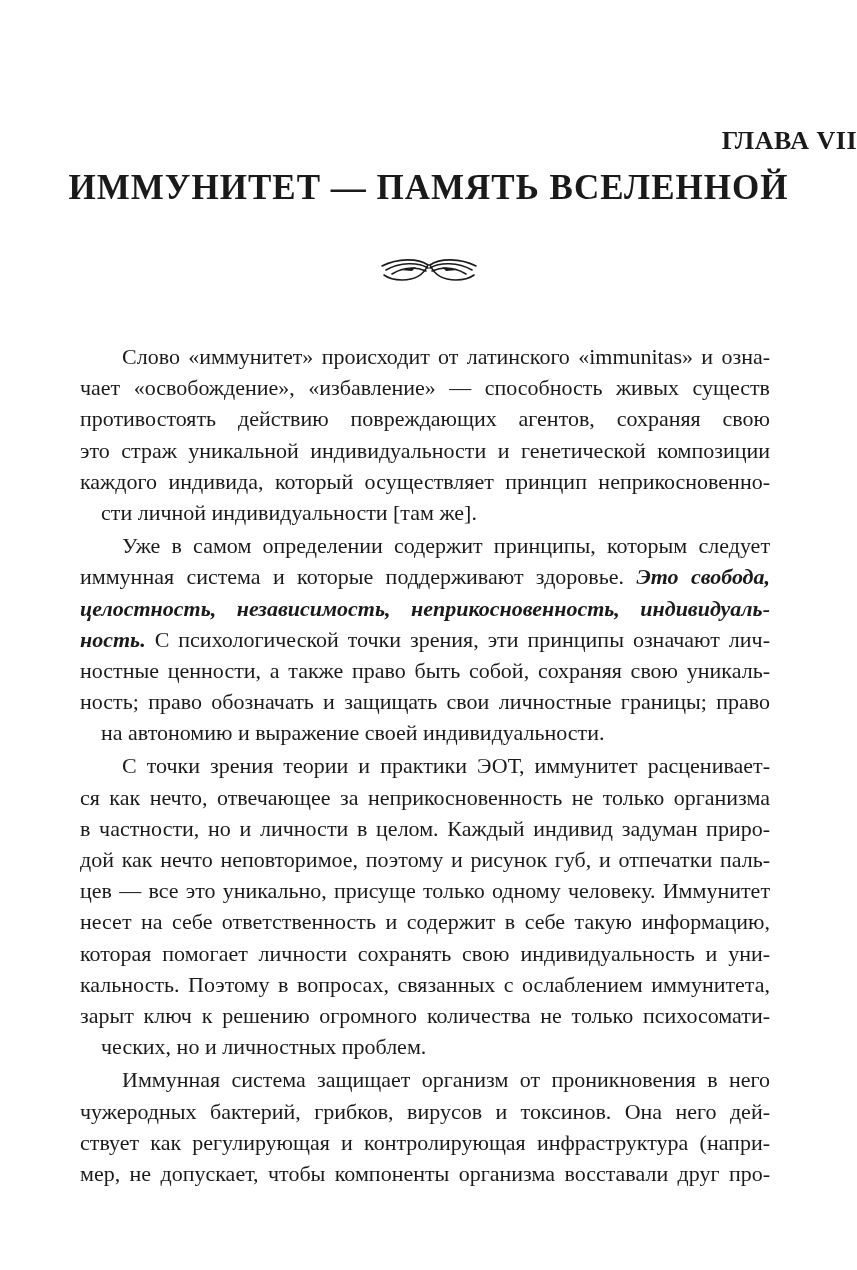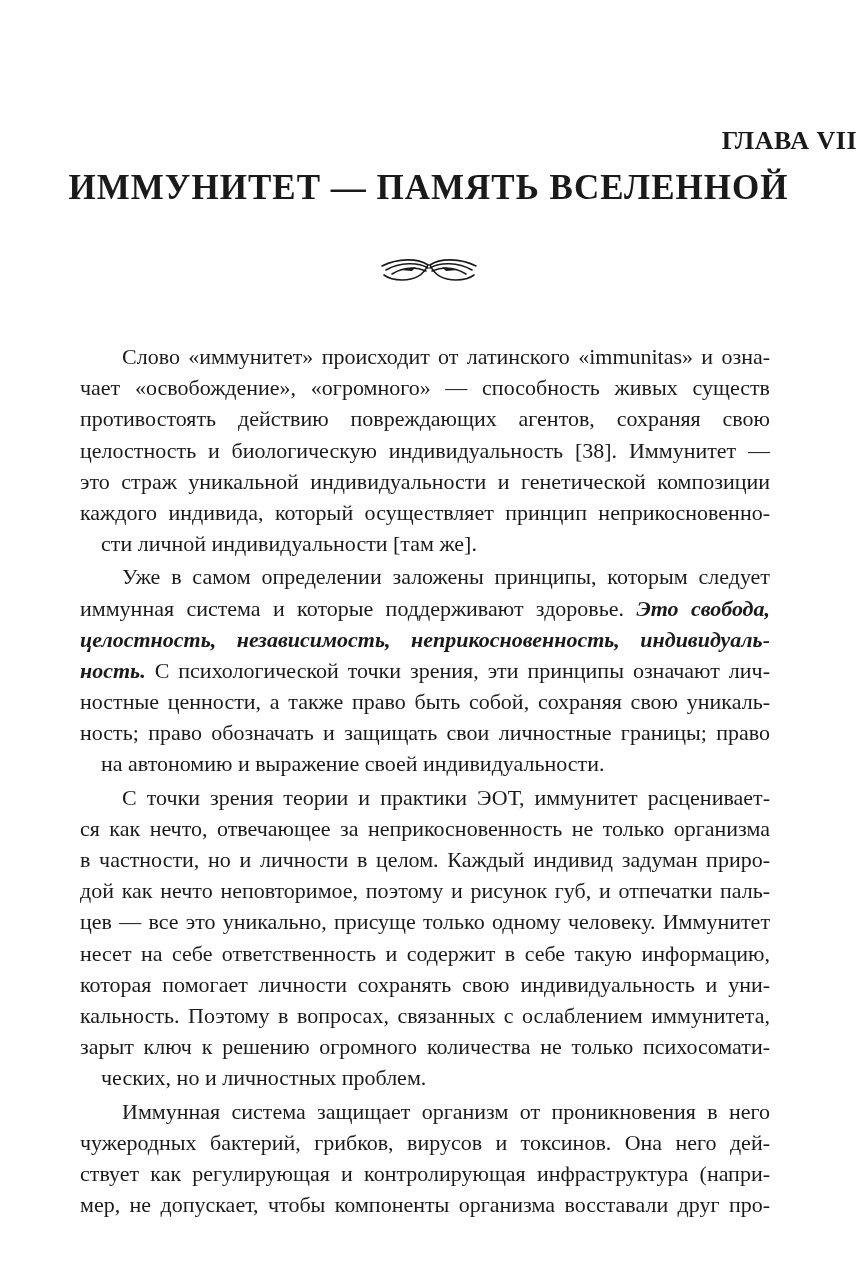--- a/index.html
+++ b/index.html
@@ -52,31 +52,30 @@
   <g fill="#1a1a1a">
     <path d="M22 14 L38 11 L34 15 Z"></path>
     <path d="M80 14 L64 11 L68 15 Z"></path>
   </g>
 </svg>
 
 <div class="body-text">
 
   <div>
     <span class="line indent">Слово «иммунитет» происходит от латинского «immunitas» и озна-</span>
-    <span class="line">чает «освобождение», «огромного» — способность живых существ</span>
+    <span class="line">чает «освобождение», «избавление» — способность живых существ</span>
     <span class="line">противостоять действию повреждающих агентов, сохраняя свою</span>
-    <span class="line">целостность и биологическую индивидуальность [38]. Иммунитет —</span>
     <span class="line">это страж уникальной индивидуальности и генетической композиции</span>
     <span class="line">каждого индивида, который осуществляет принцип неприкосновенно-</span>
     <span class="line last">сти личной индивидуальности [там же].</span>
   </div>
   <div class="para-gap"></div>
 
   <div>
-    <span class="line indent">Уже в самом определении заложены принципы, которым следует</span>
+    <span class="line indent">Уже в самом определении содержит принципы, которым следует</span>
     <span class="line"><span>иммунная система и которые поддерживают здоровье. </span><span class="bi">Это свобода,</span></span>
     <span class="line bi">целостность, независимость, неприкосновенность, индивидуаль-</span>
     <span class="line"><span class="bi">ность.</span><span> С психологической точки зрения, эти принципы означают лич-</span></span>
     <span class="line">ностные ценности, а также право быть собой, сохраняя свою уникаль-</span>
     <span class="line">ность; право обозначать и защищать свои личностные границы; право</span>
     <span class="line last">на автономию и выражение своей индивидуальности.</span>
   </div>
   <div class="para-gap"></div>
 
   <div>

